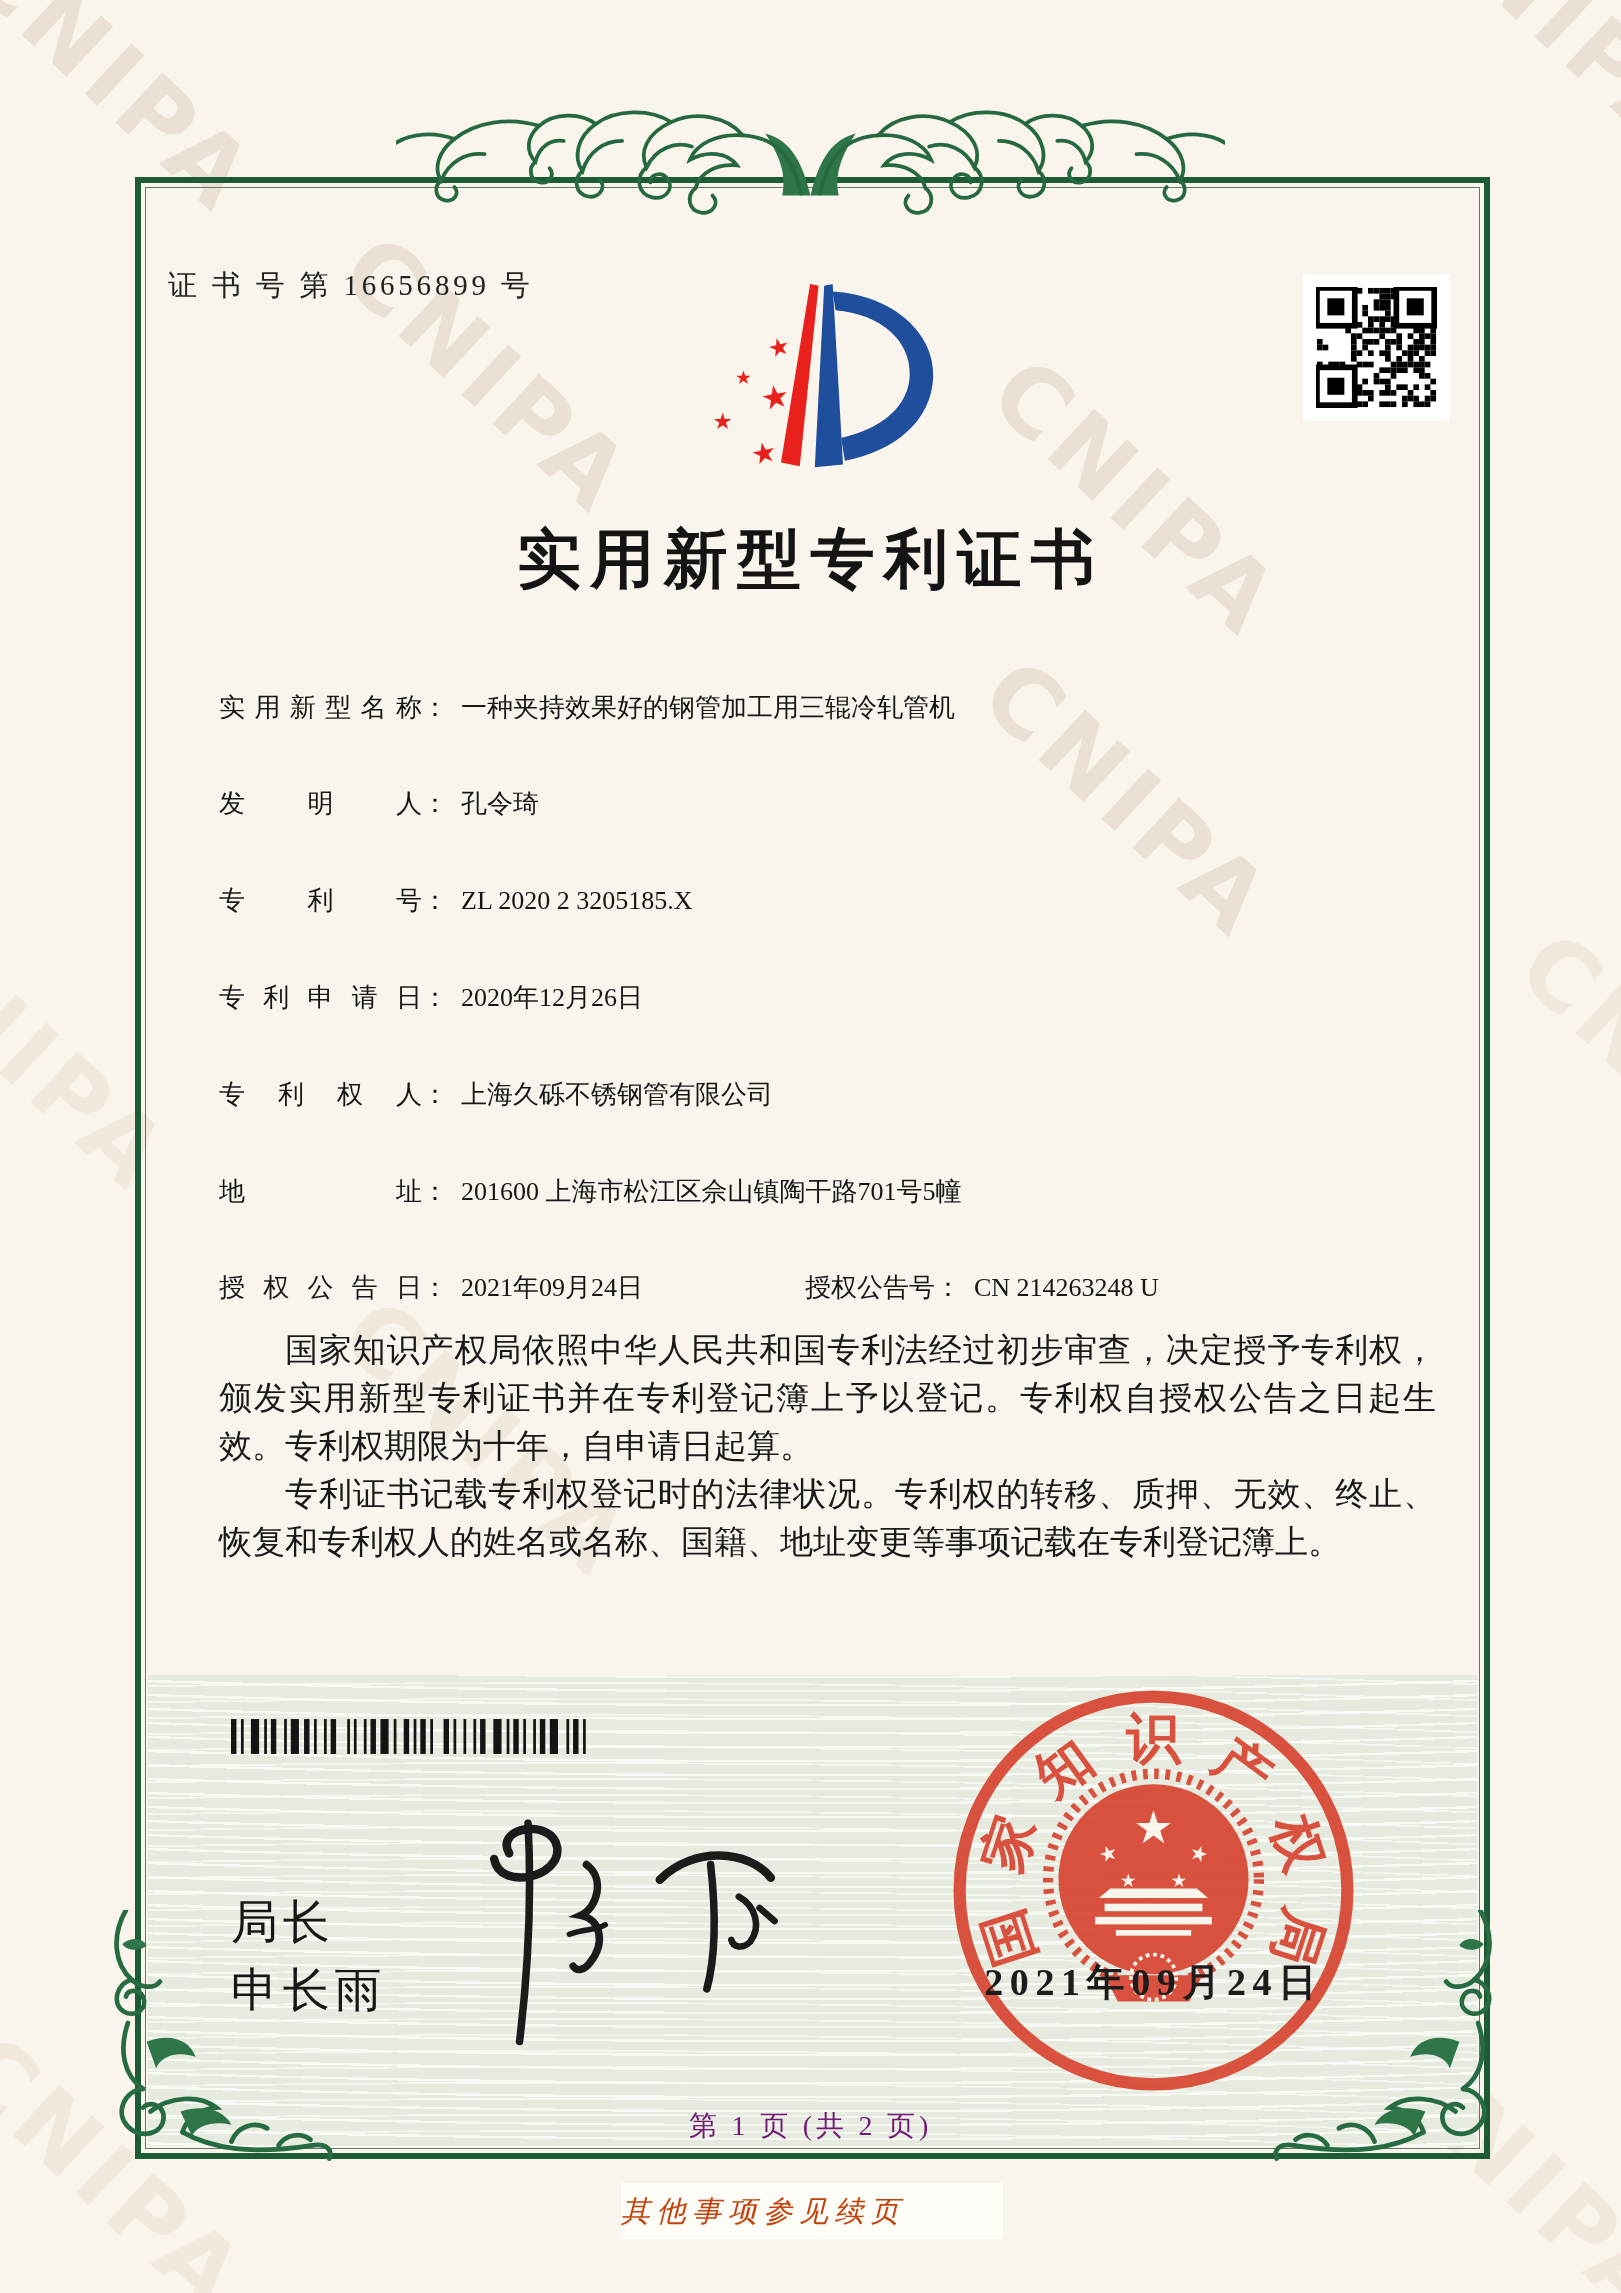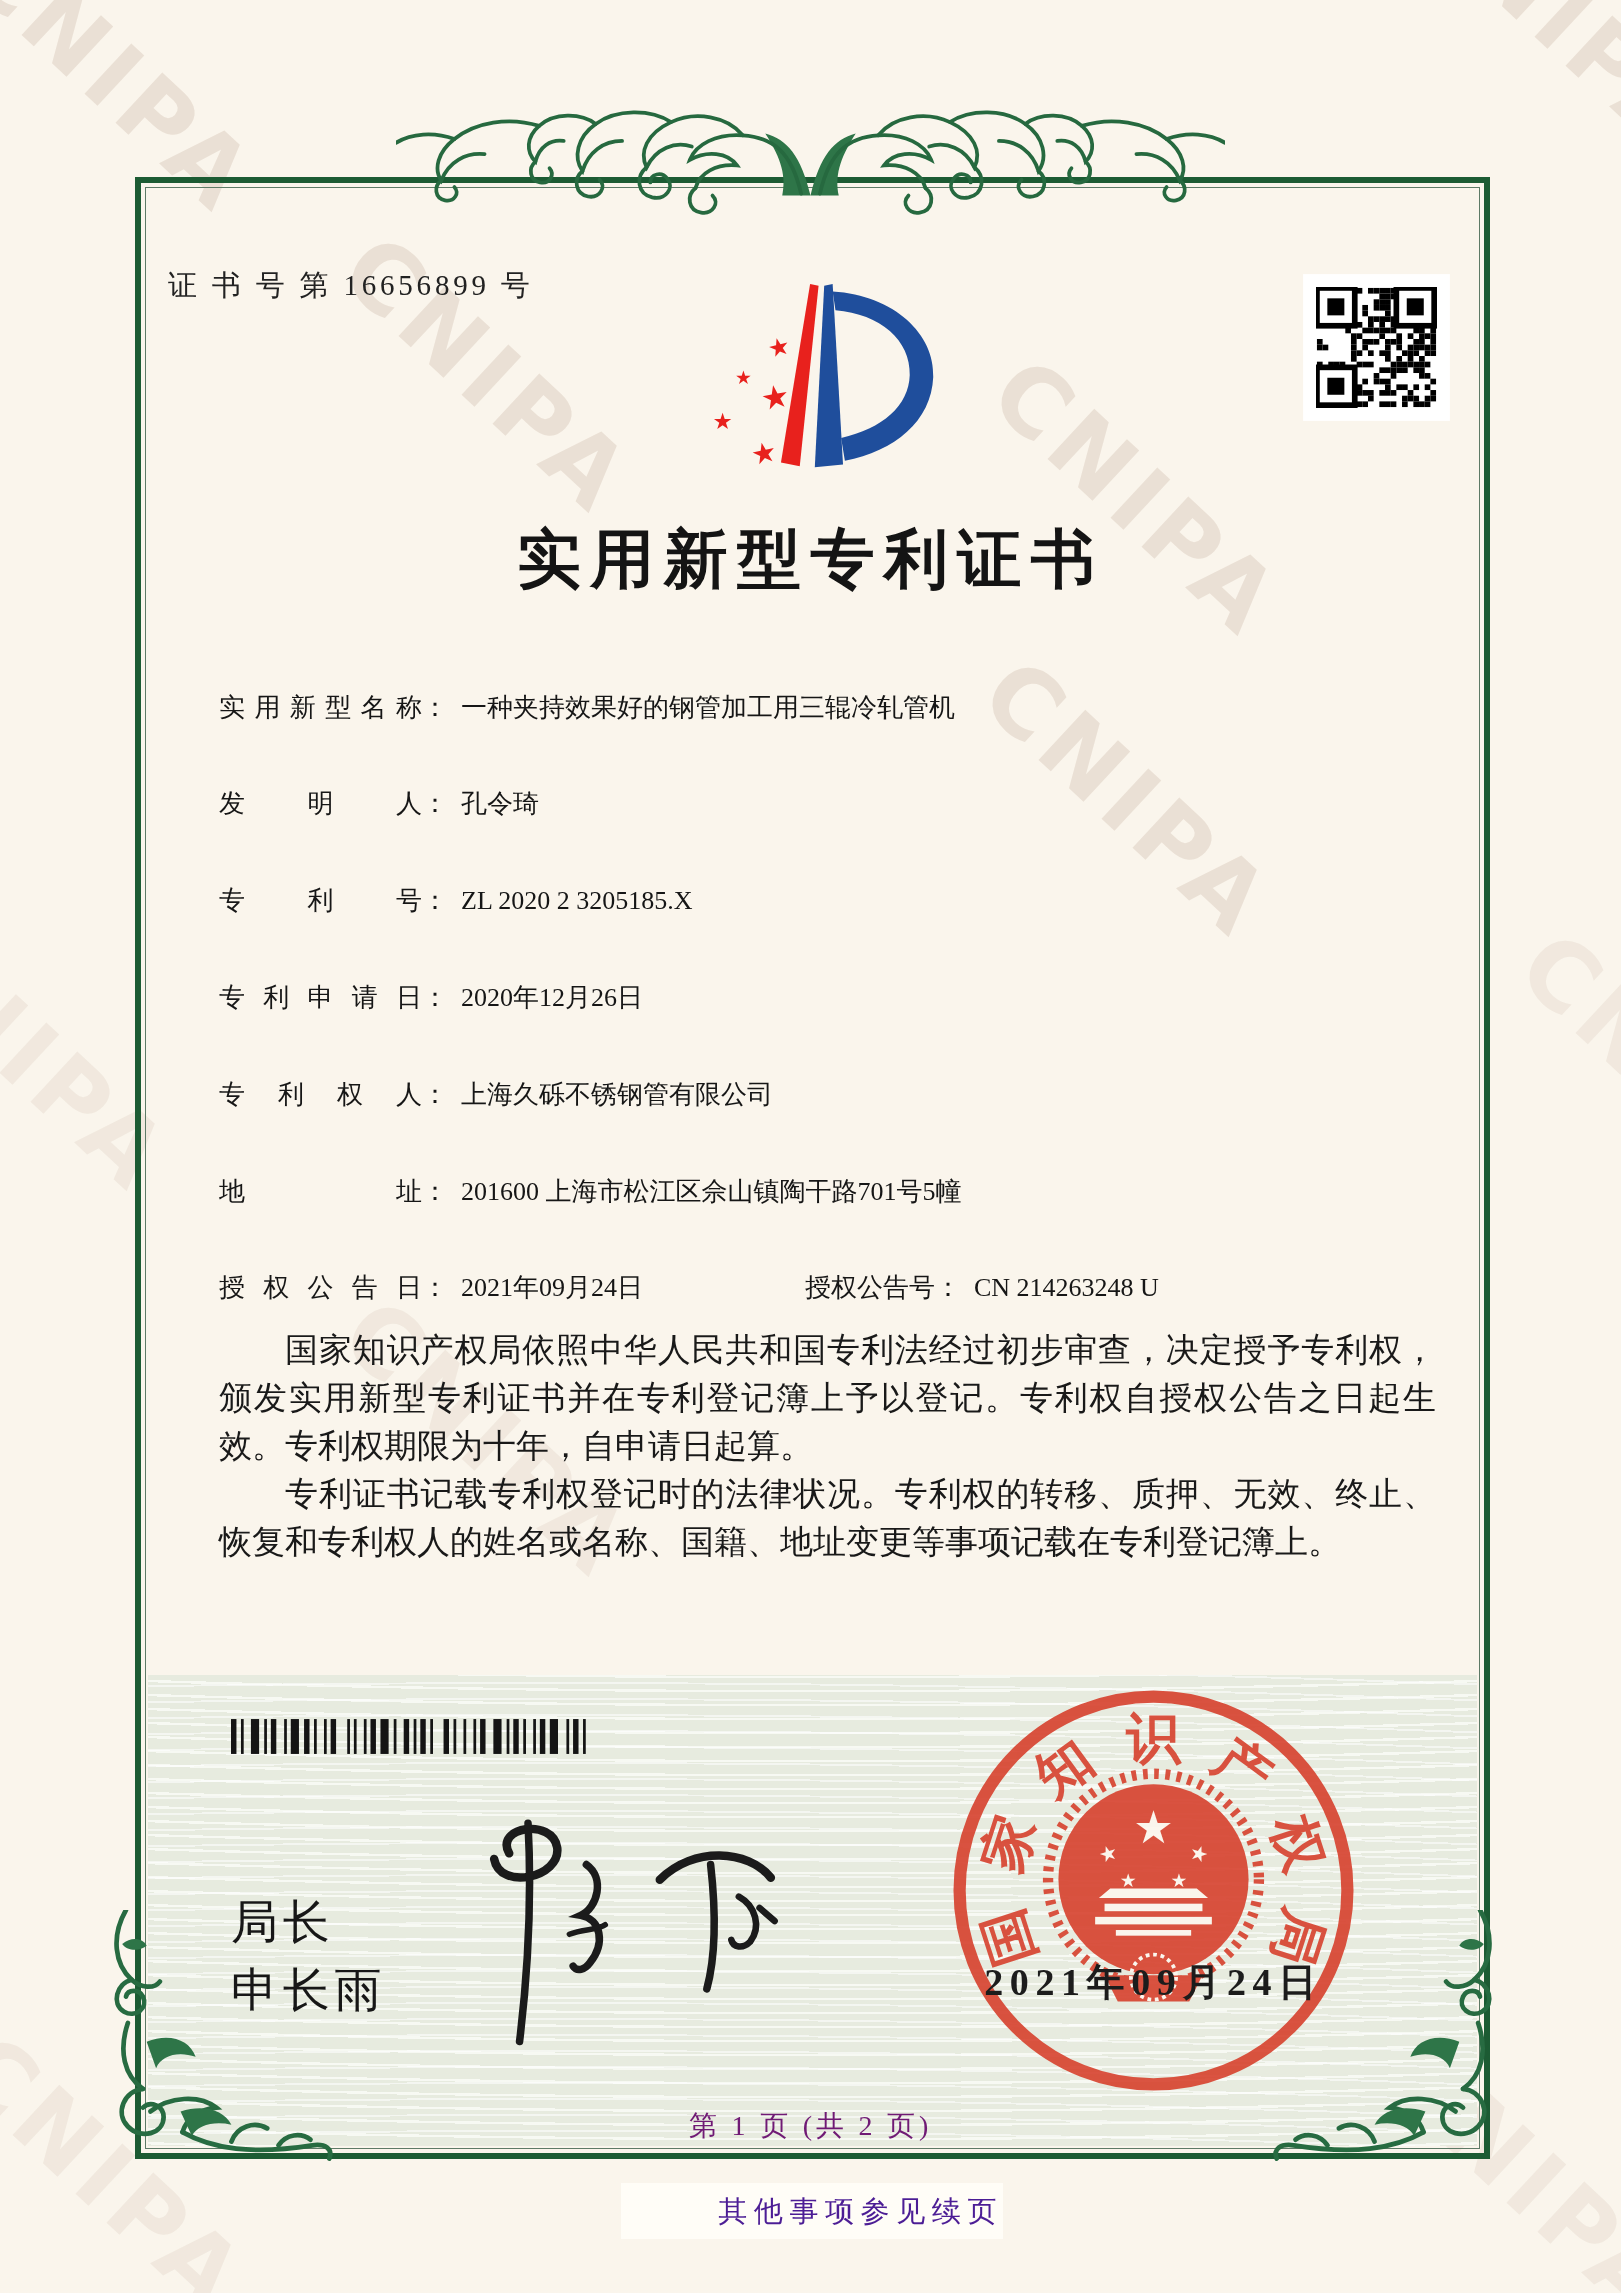--- a/index.html
+++ b/index.html
@@ -43,21 +43,21 @@
   .officer.t1{top:1891px;} .officer.t2{top:1959px;}
   .sig{position:absolute;left:428px;top:1810px;}
   
   .seal{position:absolute;left:937px;top:1674px;width:433px;height:433px;}
   .sealdate{position:absolute;left:932px;top:1957px;width:443px;text-align:center;
             font-size:38px;letter-spacing:6.6px;color:#1c1c1c;font-weight:bold;}
   
   .pageinfo{position:absolute;left:0;top:2107px;width:1621px;text-align:center;
             font-size:28px;letter-spacing:3.8px;color:#701a75;}
   .note{position:absolute;left:621px;top:2183px;width:382px;height:56px;line-height:56px;
-        background:#fffdf7;text-align:right;font-size:29px;letter-spacing:6.6px;color:#4c1d95;}
+        background:#fffdf7;text-align:left;font-size:29px;letter-spacing:6.6px;color:#c2410c;font-style:italic;}
   .orn-top{position:absolute;left:396px;top:90px;}
   .corner{position:absolute;top:1910px;}
   .corner.L{left:90px;} .corner.R{left:1252px;transform:scaleX(-1);}
   svg{display:block;}
 </style>
 </head>
 <body>
 
 <div class="wm" style="left:-66px;top:19px">CNIPA</div>
 <div class="wm" style="left:311px;top:320px">CNIPA</div>

